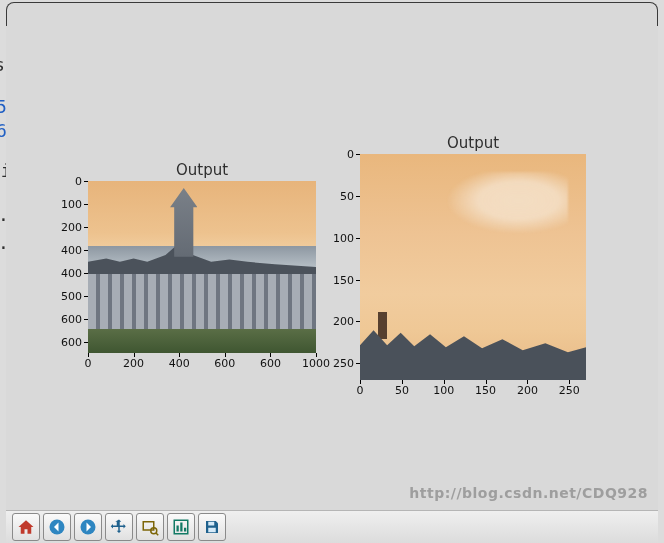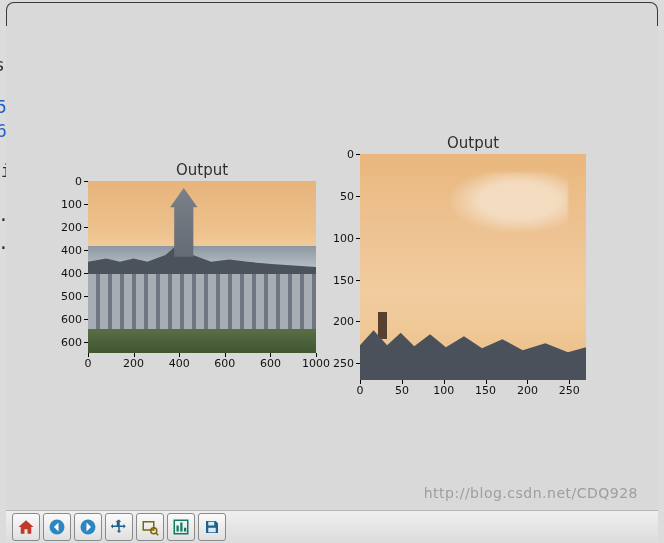--- a/index.html
+++ b/index.html
@@ -154,25 +154,26 @@
     margin-right:3px;
     background:linear-gradient(#fafafa,#e0e0e0);
     display:flex;align-items:center;justify-content:center;
     cursor:default;
   }
   .tb-btn svg{width:18px;height:18px;}
 
   
   .watermark{
     position:absolute;
-    right:20px; bottom:10px;
+    right:10px; bottom:10px;
     font-size:14px;
     color:rgba(110,110,110,.55);
     font-family: "DejaVu Sans", sans-serif;
     letter-spacing:.5px;
+    font-weight:bold;
   }
 </style>
 </head>
 <body>
 
 <div class="bg-hints">
   <span style="left:-6px; top:22px; color:#2e2e2e;">sh</span>
   <span style="left:-4px; top:64px; color:#2160c4;">5</span>
   <span style="left:-4px; top:88px; color:#2160c4;">6</span>
   <span style="left:-10px; top:106px; color:#2e2e2e;">e</span>

